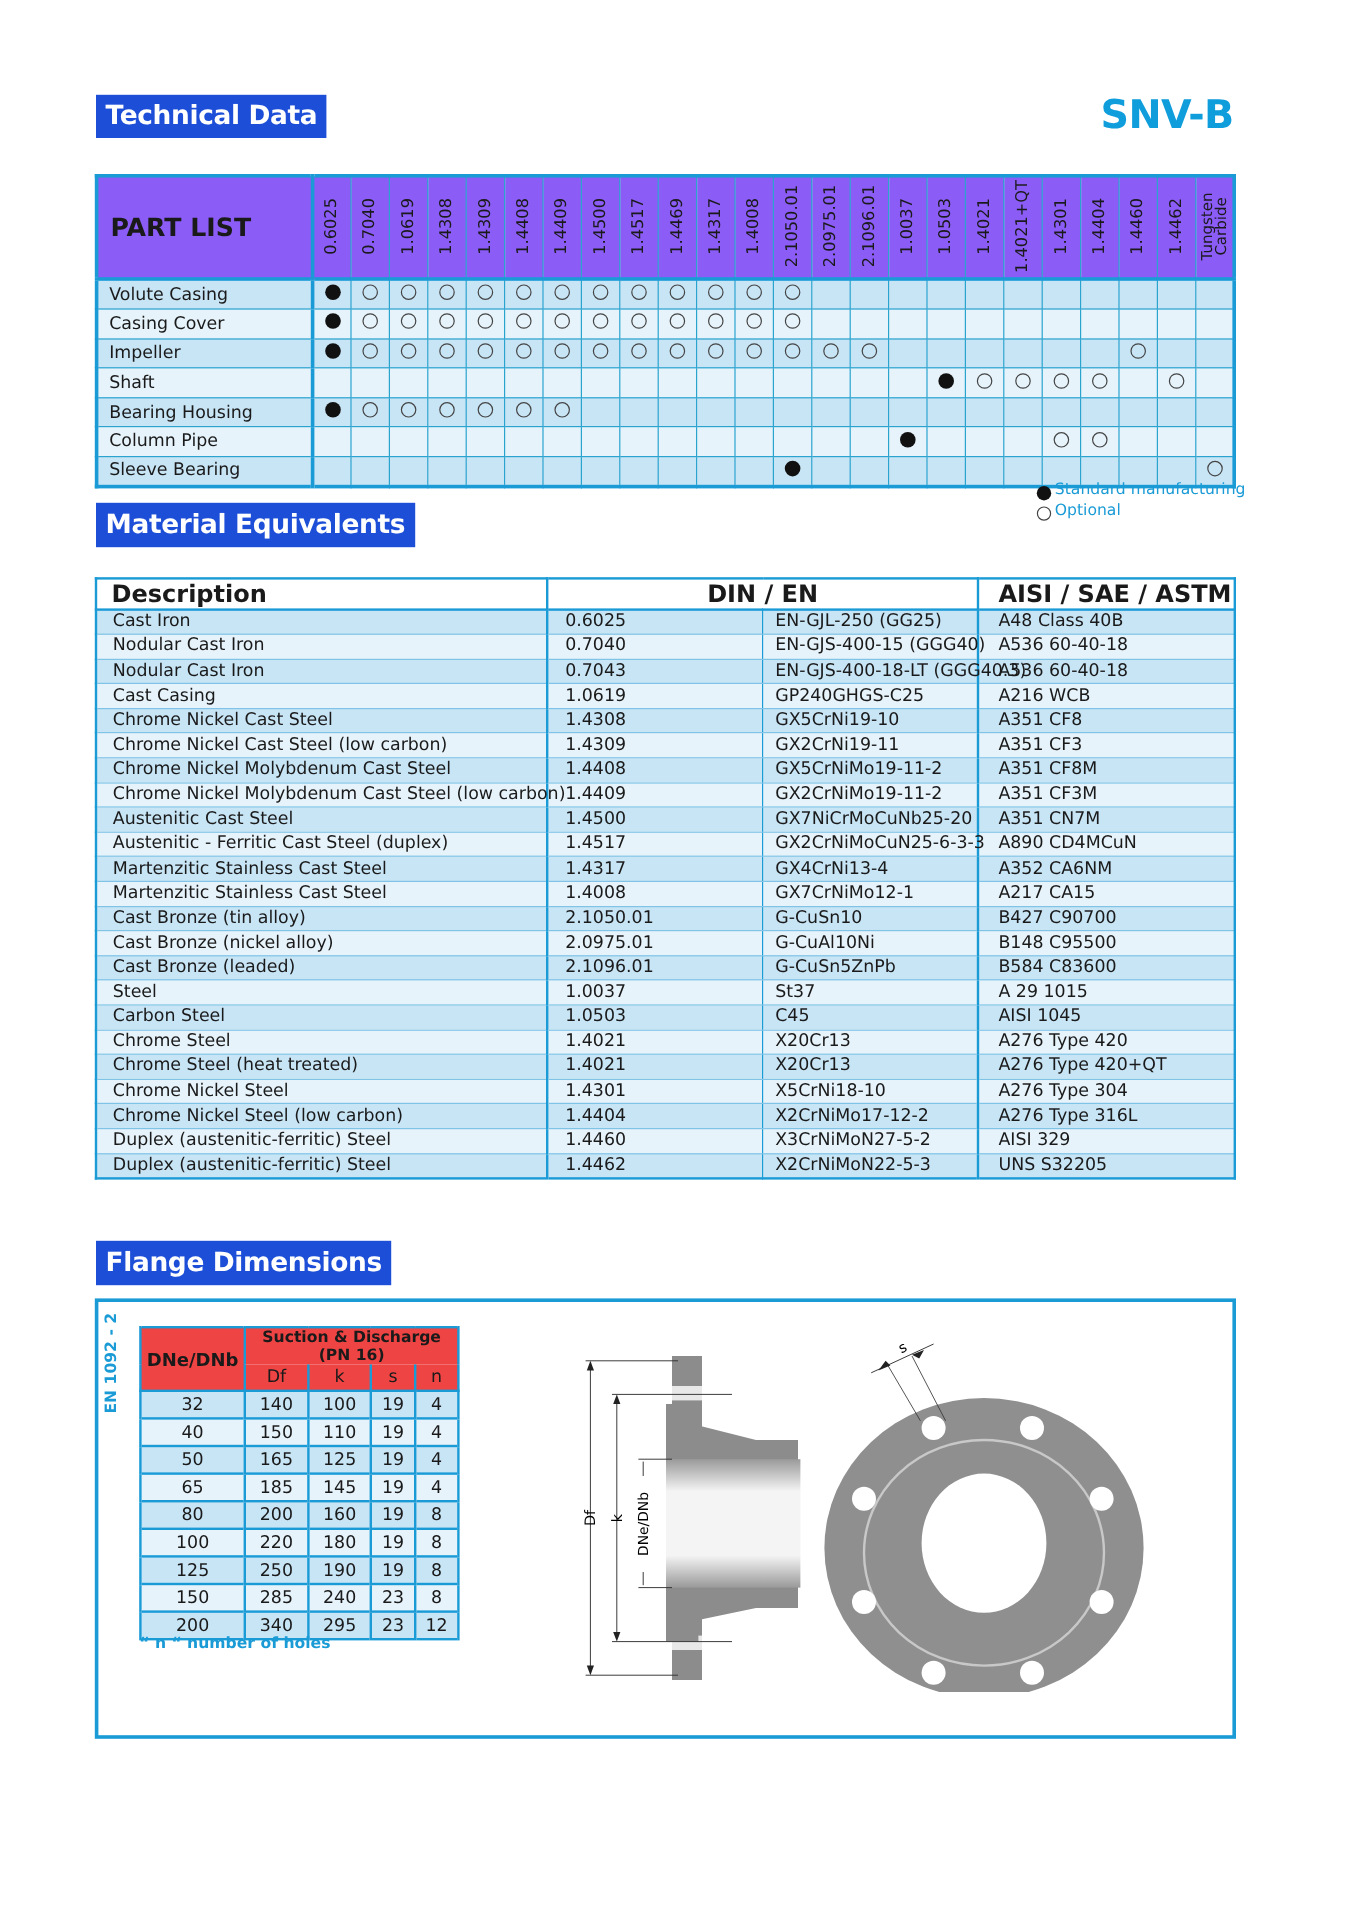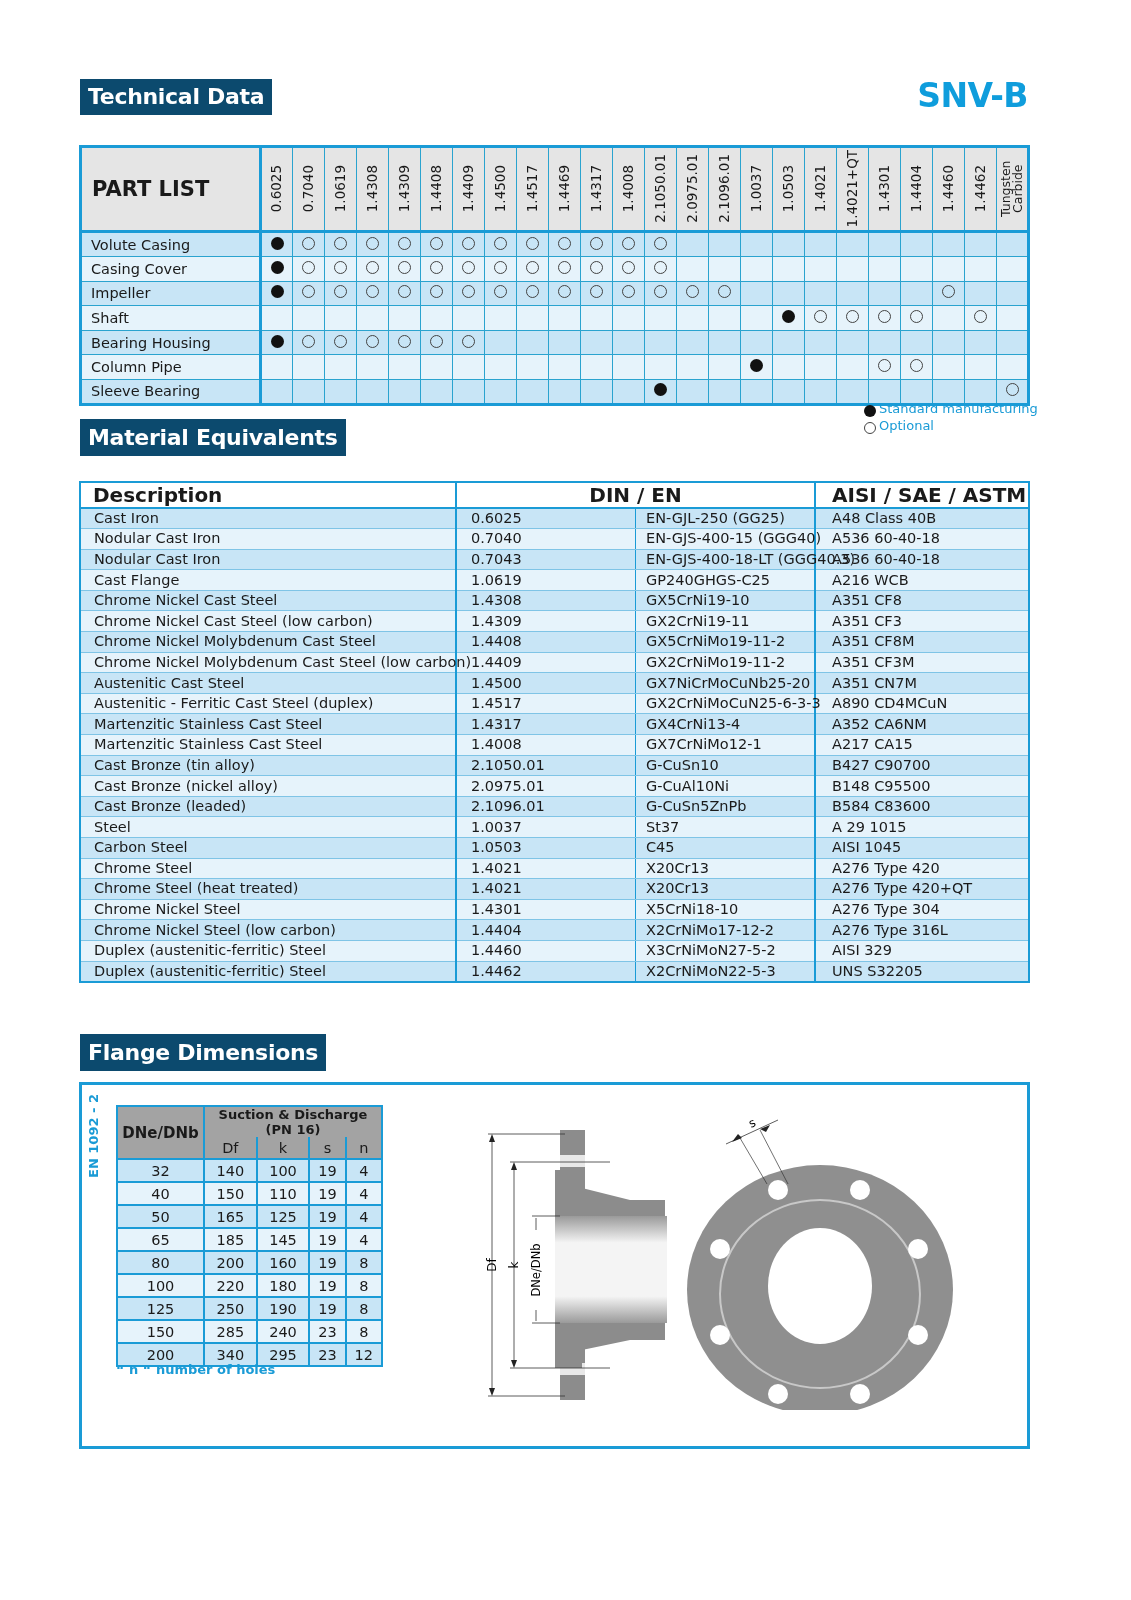--- a/index.html
+++ b/index.html
@@ -1,28 +1,28 @@
 <!DOCTYPE html>
 <html><head>
 <meta charset="utf-8">
 <style>
   * { box-sizing: border-box; margin: 0; padding: 0; }
   html, body { width: 1131px; height: 1600px; background: #ffffff; }
   body { font-family: "DejaVu Sans", "Liberation Sans", sans-serif; color: #1a1a1a; position: relative; overflow: hidden; }
 
-  .section-tag { position: absolute; background: #0c4a6e; color: #fff; font-weight: bold; padding: 0 8px; white-space: nowrap; letter-spacing: -0.3px; }
+  .section-tag { position: absolute; background: #1d4ed8; color: #fff; font-weight: bold; padding: 0 8px; white-space: nowrap; letter-spacing: -0.3px; }
   #tag-tech { left: 80px; top: 79px; height: 36px; line-height: 36px; font-size: 22px; }
   #tag-mat { left: 80px; top: 419px; height: 37px; line-height: 37px; font-size: 22px; }
   #tag-flange { left: 80px; top: 1034px; height: 37px; line-height: 37px; font-size: 22px; }
   .model { position: absolute; right: 103px; top: 76px; color: #0f9ddc; font-weight: bold; font-size: 33px; letter-spacing: -0.5px; }
 
   
   #partlist { position: absolute; left: 79px; top: 145px; width: 951px; border-collapse: collapse; border: 3px solid #1a9bd6; table-layout: fixed; font-size: 14.5px; }
   #partlist td, #partlist th { border: 1px solid #2aa3cf; height: 24.6px; padding: 0; text-align: center; vertical-align: middle; }
-  #partlist thead th { height: 74px; background: #e5e5e5; font-weight: normal; }
+  #partlist thead th { height: 74px; background: #8b5cf6; font-weight: normal; }
   #partlist thead th.pl-title { text-align: left; padding-left: 10px; font-size: 21px; font-weight: bold; width: 180px; border-right: 3px solid #1a9bd6; }
   #partlist thead tr { border-bottom: 3px solid #1a9bd6; }
   .vhead { writing-mode: vertical-rl; transform: rotate(180deg); font-size: 13.5px; display: inline-block; white-space: nowrap; line-height: 1; padding-bottom: 2px; }
   .vhead.two { font-size: 12.5px; line-height: 12px; white-space: normal; height: 66px; }
   #partlist tbody td.pl-name { text-align: left; padding-left: 9px; border-right: 3px solid #1a9bd6; font-size: 14.5px; }
   #partlist tbody tr:nth-child(odd) td { background: #c8e5f6; }
   #partlist tbody tr:nth-child(even) td { background: #e6f3fb; }
   .dot-full { display: inline-block; width: 13px; height: 13px; border-radius: 50%; background: #111; }
   .dot-empty { display: inline-block; width: 13px; height: 13px; border-radius: 50%; border: 1px solid #444; background: transparent; }
 
@@ -41,21 +41,21 @@
   #mattable td.c-en { padding-left: 10px; border-right: 2px solid #1a9bd6; }
   #mattable td.c-aisi { padding-left: 16px; margin-top: 20px; }
   #mattable tbody tr:nth-child(odd) td { background: #c8e5f6; }
   #mattable tbody tr:nth-child(even) td { background: #e6f3fb; }
 
   
   .flange-box { position: absolute; left: 79px; top: 1082px; width: 951px; height: 367px; border: 3px solid #1a9bd6; }
   .en-label { position: absolute; left: 86px; top: 1178px; transform-origin: left top; transform: rotate(-90deg); color: #1a9bd6; font-weight: bold; font-size: 13px; white-space: nowrap; }
   #flangetable { position: absolute; left: 116px; top: 1105px; width: 267px; border-collapse: collapse; border: 2px solid #1a9bd6; font-size: 14.5px; text-align: center; }
   #flangetable th, #flangetable td { border-left: 2px solid #1a9bd6; border-right: 2px solid #1a9bd6; }
-  #flangetable thead th { background: #a3a3a3; font-weight: normal; }
+  #flangetable thead th { background: #ef4444; font-weight: normal; }
   #flangetable .h-dn { font-weight: bold; font-size: 15px; width: 87px; border-bottom: 2px solid #1a9bd6; }
   #flangetable .h-sd { font-weight: bold; font-size: 13px; height: 22px; }
   #flangetable .h-sub { height: 22px; font-size: 14.5px; border-bottom: 2px solid #1a9bd6; }
   #flangetable tbody td { height: 23px; border-top: 2px solid #1a9bd6; }
   #flangetable tbody tr:nth-child(odd) td { background: #c8e5f6; }
   #flangetable tbody tr:nth-child(even) td { background: #e6f3fb; }
   .note { position: absolute; left: 116px; top: 1362px; color: #1a9bd6; font-weight: bold; font-size: 13px; }
 
   .drawing { position: absolute; left: 470px; top: 1100px; width: 500px; height: 310px; }
 </style>
@@ -322,21 +322,21 @@
         <td class="c-en">EN-GJS-400-15 (GGG40)</td>
         <td class="c-aisi">A536 60-40-18</td>
       </tr>
       <tr>
         <td class="c-desc">Nodular Cast Iron</td>
         <td class="c-num">0.7043</td>
         <td class="c-en">EN-GJS-400-18-LT (GGG40.3)</td>
         <td class="c-aisi">A536 60-40-18</td>
       </tr>
       <tr>
-        <td class="c-desc">Cast Flange</td>
+        <td class="c-desc">Cast Casing</td>
         <td class="c-num">1.0619</td>
         <td class="c-en">GP240GHGS-C25</td>
         <td class="c-aisi">A216 WCB</td>
       </tr>
       <tr>
         <td class="c-desc">Chrome Nickel Cast Steel</td>
         <td class="c-num">1.4308</td>
         <td class="c-en">GX5CrNi19-10</td>
         <td class="c-aisi">A351 CF8</td>
       </tr>

